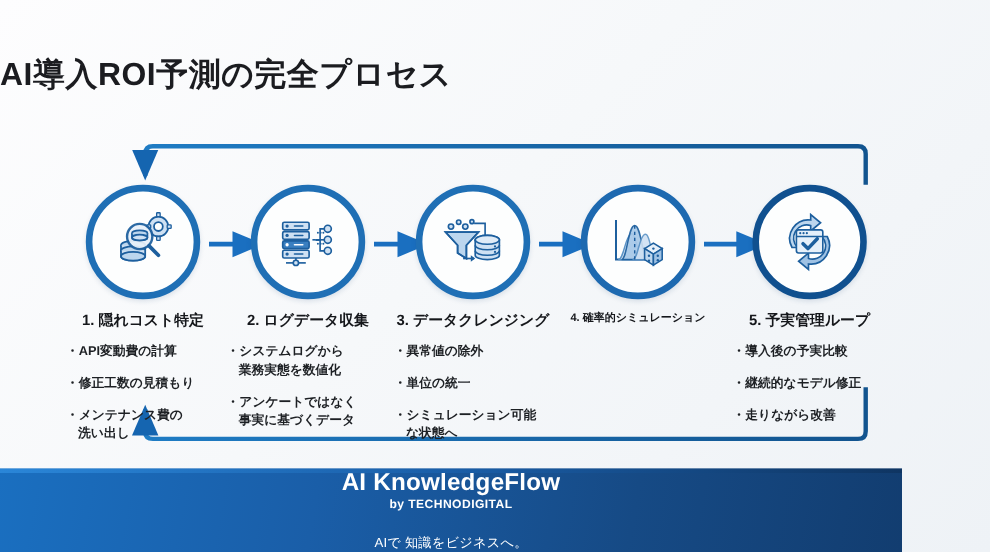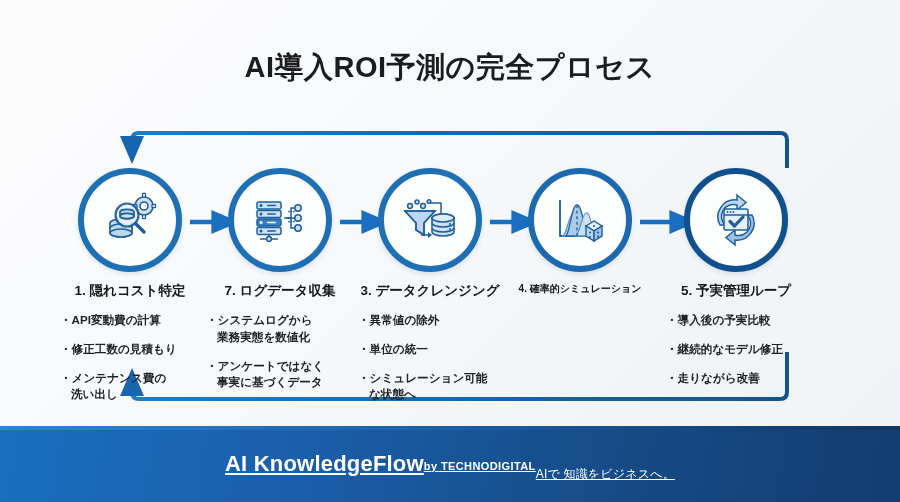--- a/index.html
+++ b/index.html
@@ -7,21 +7,21 @@
   body {
     font-family: "Liberation Sans", "DejaVu Sans", sans-serif;
     background: linear-gradient(135deg,#fdfdfe 0%,#f6f8fa 45%,#eef2f6 100%);
     position:relative; overflow:hidden;
   }
   #stage { position:absolute; inset:0; }
 
   
   .title {
     position:absolute; top:48px; left:0; width:900px;
-    text-align:center;
+    text-align:left;
     font-size:29px; font-weight:700; letter-spacing:.5px;
     color:#1b1c20;
   }
 
   
   .flow-svg { position:absolute; top:0; left:0; width:900px; height:430px; pointer-events:none; }
 
   
   .steps { position:absolute; top:168px; left:0; width:819px; height:220px; }
   .step { position:absolute; top:0; width:176px; }
@@ -50,24 +50,24 @@
   }
   .bullets li { list-style:none; text-indent:-11px; padding-left:11px; margin-bottom:1px;margin-top:12px; }
   .bullets li::before { content:"・"; color:#1d2024; }
   .step[data-idx="0"] .bullets { padding-left:18px; }
   .step[data-idx="4"] .bullets { padding-left:18px; }
   .step[data-idx="3"] .bullets,
   .step[data-idx="2"] .bullets { padding-left:16px; }
 
   
   .footer {
-    position:absolute; left:0; bottom:0; width:900px; height:76px;
+    position:absolute; left:0; bottom:0; width:820px; height:76px;
     background:linear-gradient(100deg,#1a6fc0 0%,#1a5ea8 35%,#164a85 70%,#123d70 100%);
     color:#fff; text-align:center;
-    display:flex; flex-direction:row; align-items:center; justify-content:center;text-decoration:underline;
+    display:flex; flex-direction:column; align-items:center; justify-content:center;
   }
   .footer::before{
     content:""; position:absolute; top:0; left:0; right:0; height:4px;
     background:linear-gradient(100deg,#2a86d8,#1a5ea8,#0f3562);
   }
   .brand { font-size:22px; font-weight:700; letter-spacing:.2px; line-height:1.1; }
   .byline { font-size:11px; font-weight:700; letter-spacing:.4px; margin-top:3px; }
   .tagline { font-size:12px; font-weight:400; margin-top:20px; letter-spacing:.2px; }
 </style>
 </head>
@@ -192,21 +192,21 @@
                   <circle cx="40.5" cy="20.6" r="0.9"></circle>
                   <circle cx="43" cy="20.6" r="0.9"></circle>
                 <circle cx="38" cy="30.6" r="0.9"></circle>
                   <circle cx="40.5" cy="30.6" r="0.9"></circle>
                   <circle cx="43" cy="30.6" r="0.9"></circle>
               </g>
             </g>
           </svg>
         </div>
       </div>
-      <div class="step-title">7. ログデータ収集</div>
+      <div class="step-title">2. ログデータ収集</div>
       <ul class="bullets">
         <li style="white-space:pre-line">システムログから
 業務実態を数値化</li>
         <li style="white-space:pre-line">アンケートではなく
 事実に基づくデータ</li>
       </ul>
     </div>
 
     <div class="step" data-idx="2">
       <div class="circle-wrap">

